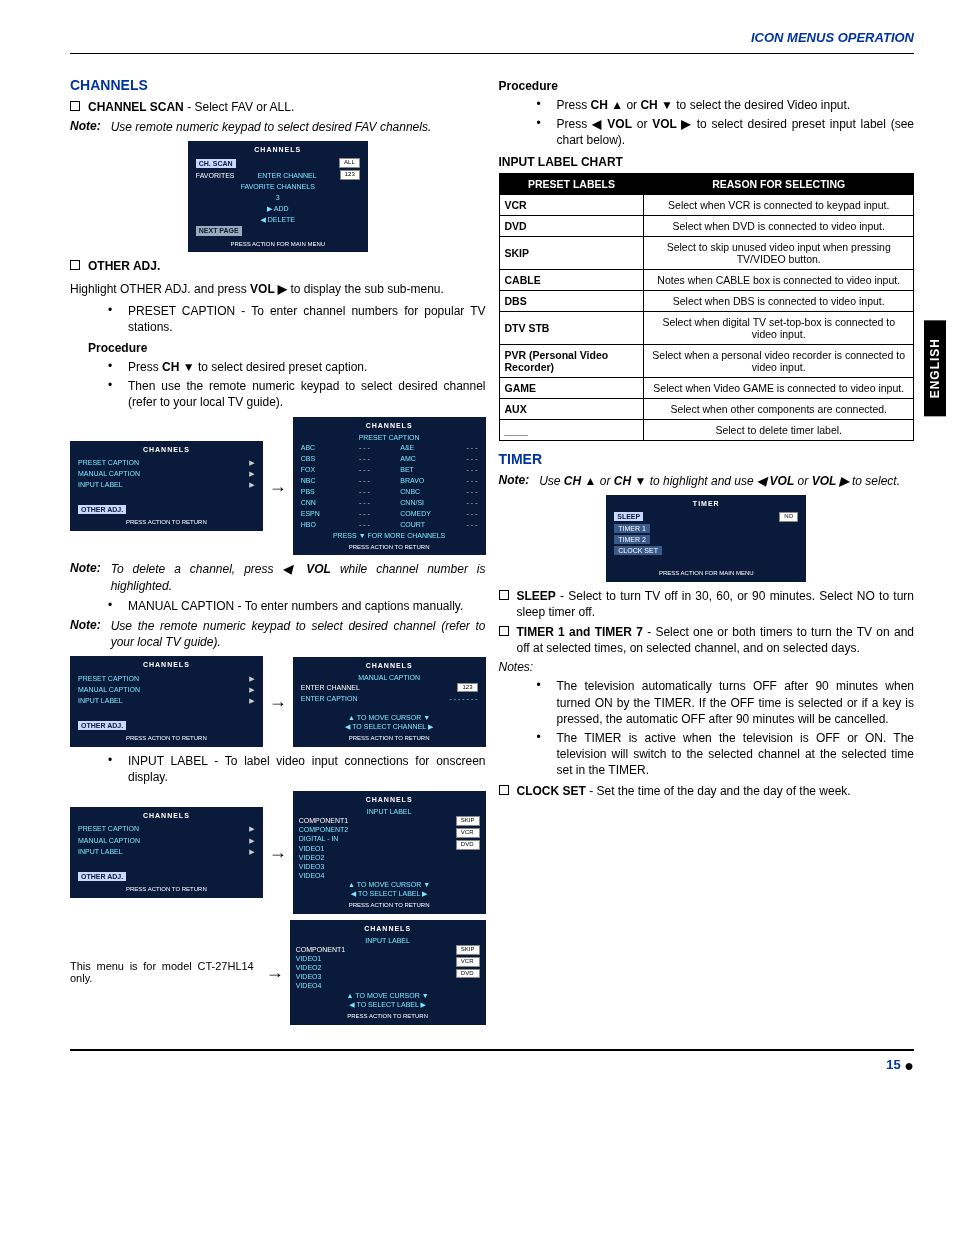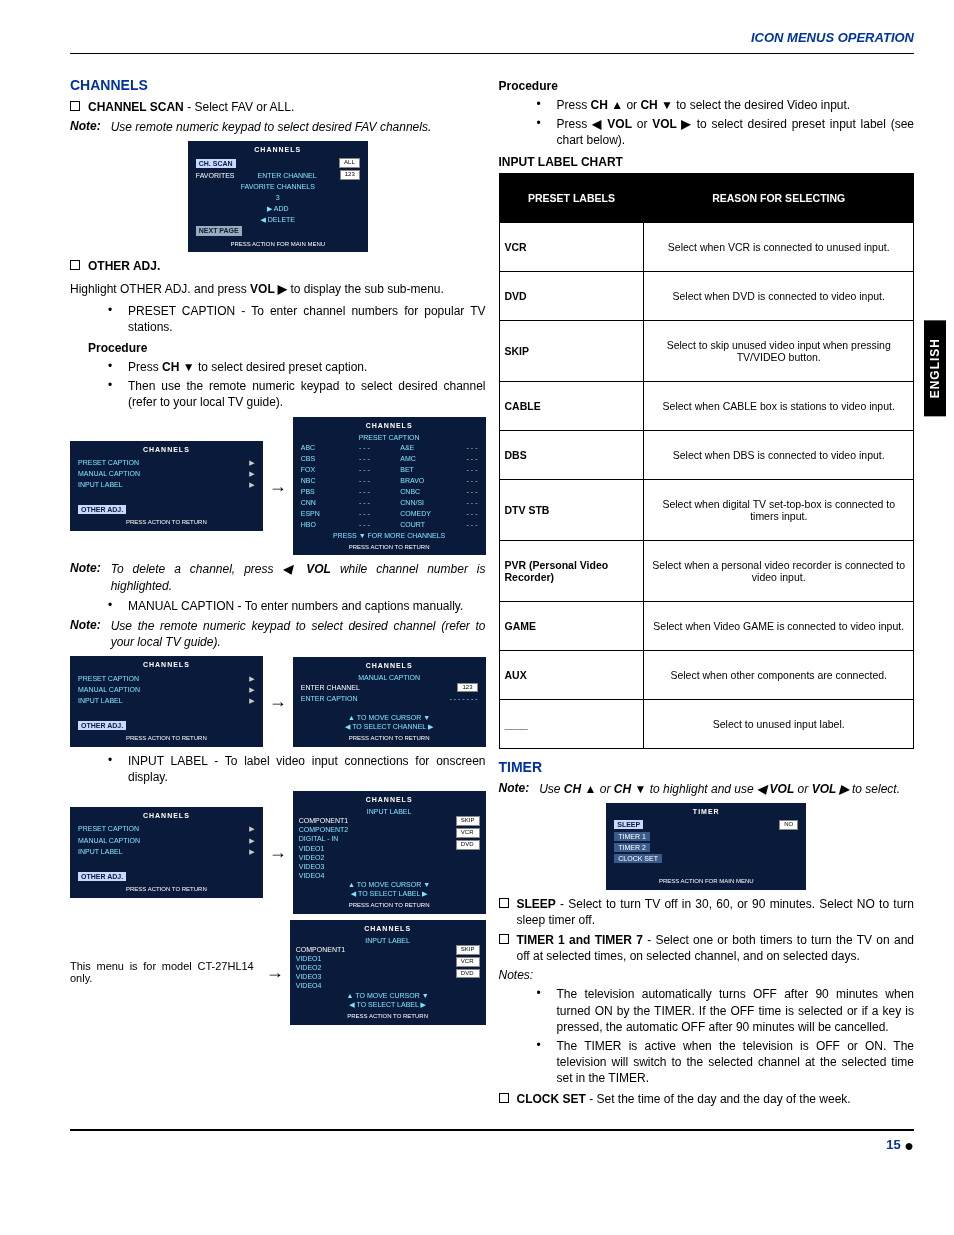--- a/index.html
+++ b/index.html
@@ -130,21 +130,21 @@
     font-weight: bold;
     margin: 6px 0 4px 0;
   }
   table.chart {
     border-collapse: collapse;
     width: 100%;
     font-size: 10.5px;
   }
   table.chart th, table.chart td {
     border: 1px solid #000;
-    padding: 18px 5px;
+    padding: 4px 5px;
     vertical-align: middle;
   }
   table.chart th {
     background: #000;
     color: #fff;
     font-weight: bold;
     text-align: center;
   }
   table.chart td.lbl { font-weight: bold; }
   table.chart td.desc { text-align: center; }
@@ -478,57 +478,57 @@
     <table class="chart">
       <thead>
           <tr>
         <th>PRESET LABELS</th>
         <th>REASON FOR SELECTING</th>
       </tr>
         </thead>
       <tbody id="chart-body">
           <tr>
             <td class="lbl">VCR</td>
-            <td class="desc">Select when VCR is connected to unused input.</td>
+            <td class="desc">Select when VCR is connected to keypad input.</td>
           </tr>
           <tr>
             <td class="lbl">DVD</td>
             <td class="desc">Select when DVD is connected to video input.</td>
           </tr>
           <tr>
             <td class="lbl">SKIP</td>
             <td class="desc">Select to skip unused video input when pressing TV/VIDEO button.</td>
           </tr>
           <tr>
             <td class="lbl">CABLE</td>
-            <td class="desc">Select when CABLE box is stations to video input.</td>
+            <td class="desc">Notes when CABLE box is connected to video input.</td>
           </tr>
           <tr>
             <td class="lbl">DBS</td>
             <td class="desc">Select when DBS is connected to video input.</td>
           </tr>
           <tr>
             <td class="lbl">DTV STB</td>
-            <td class="desc">Select when digital TV set-top-box is connected to timers input.</td>
+            <td class="desc">Select when digital TV set-top-box is connected to video input.</td>
           </tr>
           <tr>
             <td class="lbl">PVR  (Personal Video Recorder)</td>
             <td class="desc">Select when a personal video recorder is connected to video input.</td>
           </tr>
           <tr>
             <td class="lbl">GAME</td>
             <td class="desc">Select when Video GAME is connected to video input.</td>
           </tr>
           <tr>
             <td class="lbl">AUX</td>
             <td class="desc">Select when other components are connected.</td>
           </tr>
           <tr>
             <td class="lbl">____</td>
-            <td class="desc">Select to unused input label.</td>
+            <td class="desc">Select to delete timer label.</td>
           </tr>
         </tbody>
     </table>
 
     <div class="section-heading" style="margin-top:10px;">TIMER</div>
     <div class="note-line">
       <div class="note-lbl">Note:</div>
       <div class="note-txt">Use <span class="b">CH ▲</span> or <span class="b">CH ▼</span> to highlight and use <span class="b">◀ VOL</span> or <span class="b">VOL ▶</span> to select.</div>
     </div>
 

